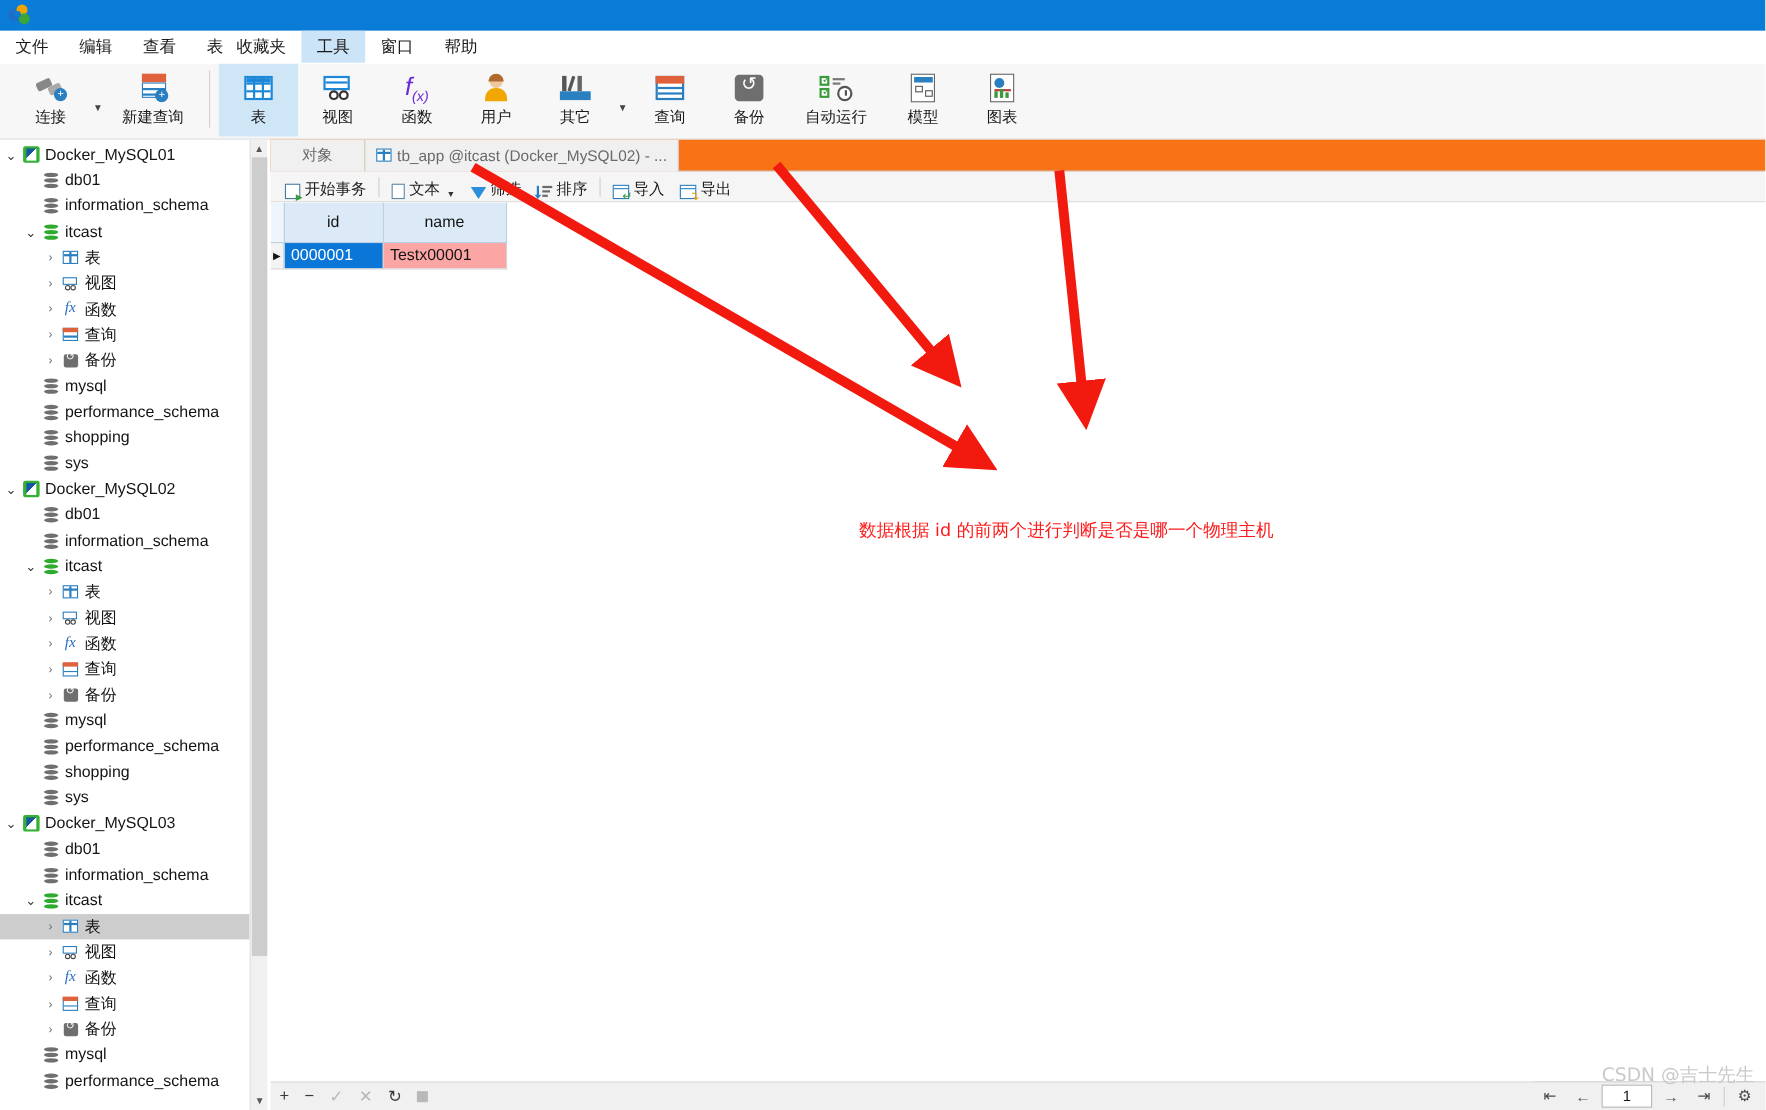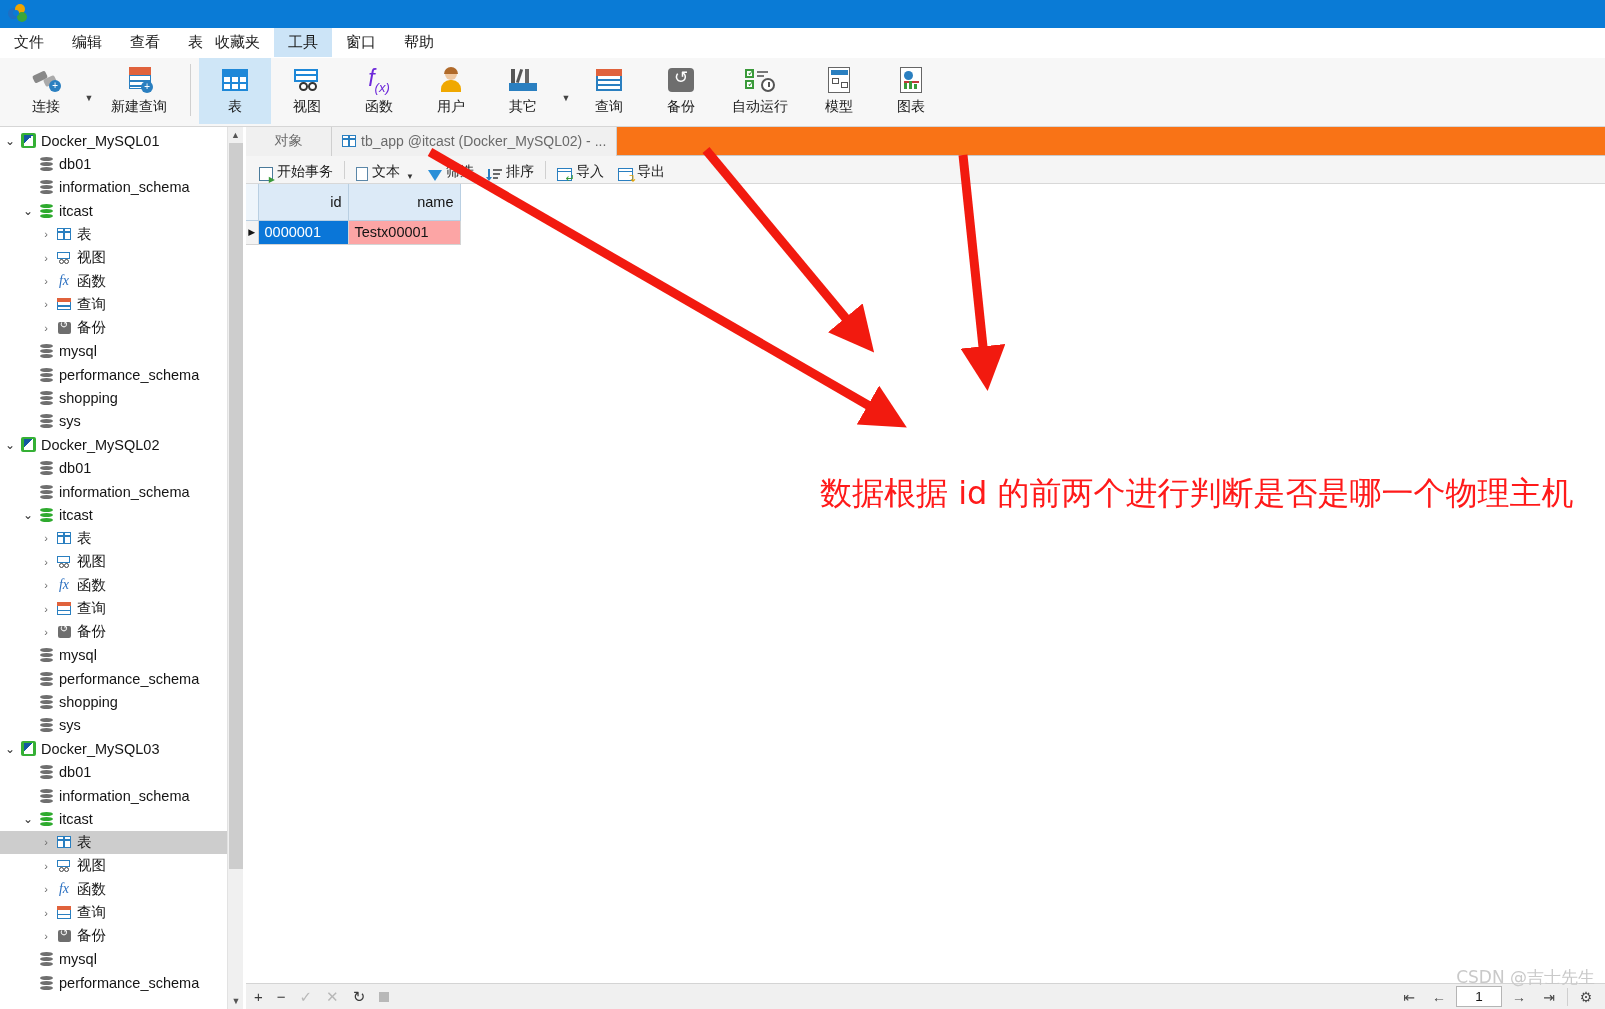--- a/index.html
+++ b/index.html
@@ -240,21 +240,21 @@
   .g-sort .l2{position:absolute;left:5px;top:5px;width:7px;height:2px;background:#6a6a6a;}
   .g-sort .l3{position:absolute;left:5px;top:9px;width:5px;height:2px;background:#6a6a6a;}
   .g-imp, .g-exp { width:15px;height:13px;background:#fff;border:1.5px solid #2a7fc0;position:relative; }
   .g-imp::before,.g-exp::before{content:"";position:absolute;left:0;top:2px;width:100%;height:1.5px;background:#2a7fc0;}
   .g-imp::after{content:"\21B5";position:absolute;right:-4px;bottom:-5px;font-size:11px;color:#3a9a3a;}
   .g-exp::after{content:"\21B4";position:absolute;right:-4px;bottom:-5px;font-size:11px;color:#e0a000;}
 
   .gridwrap { flex: 1 1 auto; position: relative; overflow: hidden; background:#ffffff; }
   table.grid { border-collapse: collapse; font-size: 14.5px; }
   table.grid th {
-    background: #dceaf7; color: #141414; font-weight: normal; text-align: right;
+    background: #dceaf7; color: #141414; font-weight: normal; text-align: center;
     padding: 3px 6px; border-right: 1px solid #b9cfe2; border-bottom: 1px solid #b9cfe2;
     height: 36px;
   }
   table.grid td {
     padding: 3px 6px; border-right: 1px solid #d4d4d4; border-bottom: 1px solid #d4d4d4;
     height: 24px; color: #141414; background: #fca5a5;
   }
   table.grid td.sel { background: #0a76d8; color: #ffffff; }
   .rowmark { width: 12px; padding: 0 !important; text-align: center; background:#f3f3f3 !important;
              border-right: 1px solid #d4d4d4; color: #222; font-size: 9px; }
@@ -276,22 +276,22 @@
   }
   .navbtn { width: 30px; height: 26px; display: flex; align-items: center; justify-content: center;
             font-size: 14px; color: #4a4a4a; cursor: default; }
   .navnum { width: 46px; height: 21px; background:#fff; border:1px solid #b5b5b5; display:flex;
             align-items:center; justify-content:center; font-size:13.5px; color:#141414; margin: 0 2px; }
   .nav-sep { width:1px; height:18px; background:#cfcfcf; margin:0 3px; }
 
   
   .anno-svg { position: absolute; left: 0; top: 0; width: 1605px; height: 1009px; pointer-events: none; }
   .anno-text {
-    position: absolute; left: 820px; top: 472px;
-    color: #ff1a1a; font-size: 32px; white-space: nowrap;
+    position: absolute; left: 781px; top: 472px;
+    color: #ff1a1a; font-size: 16px; white-space: nowrap;
     font-family: "DejaVu Sans", "Liberation Sans", sans-serif;
   }
   .watermark {
     position: absolute; right: 10px; bottom: 20px;
     color: #c9c9c9; font-size: 17px; white-space: nowrap;
     font-family: "DejaVu Sans", sans-serif;
   }
 </style>
 </head>
 <body>

